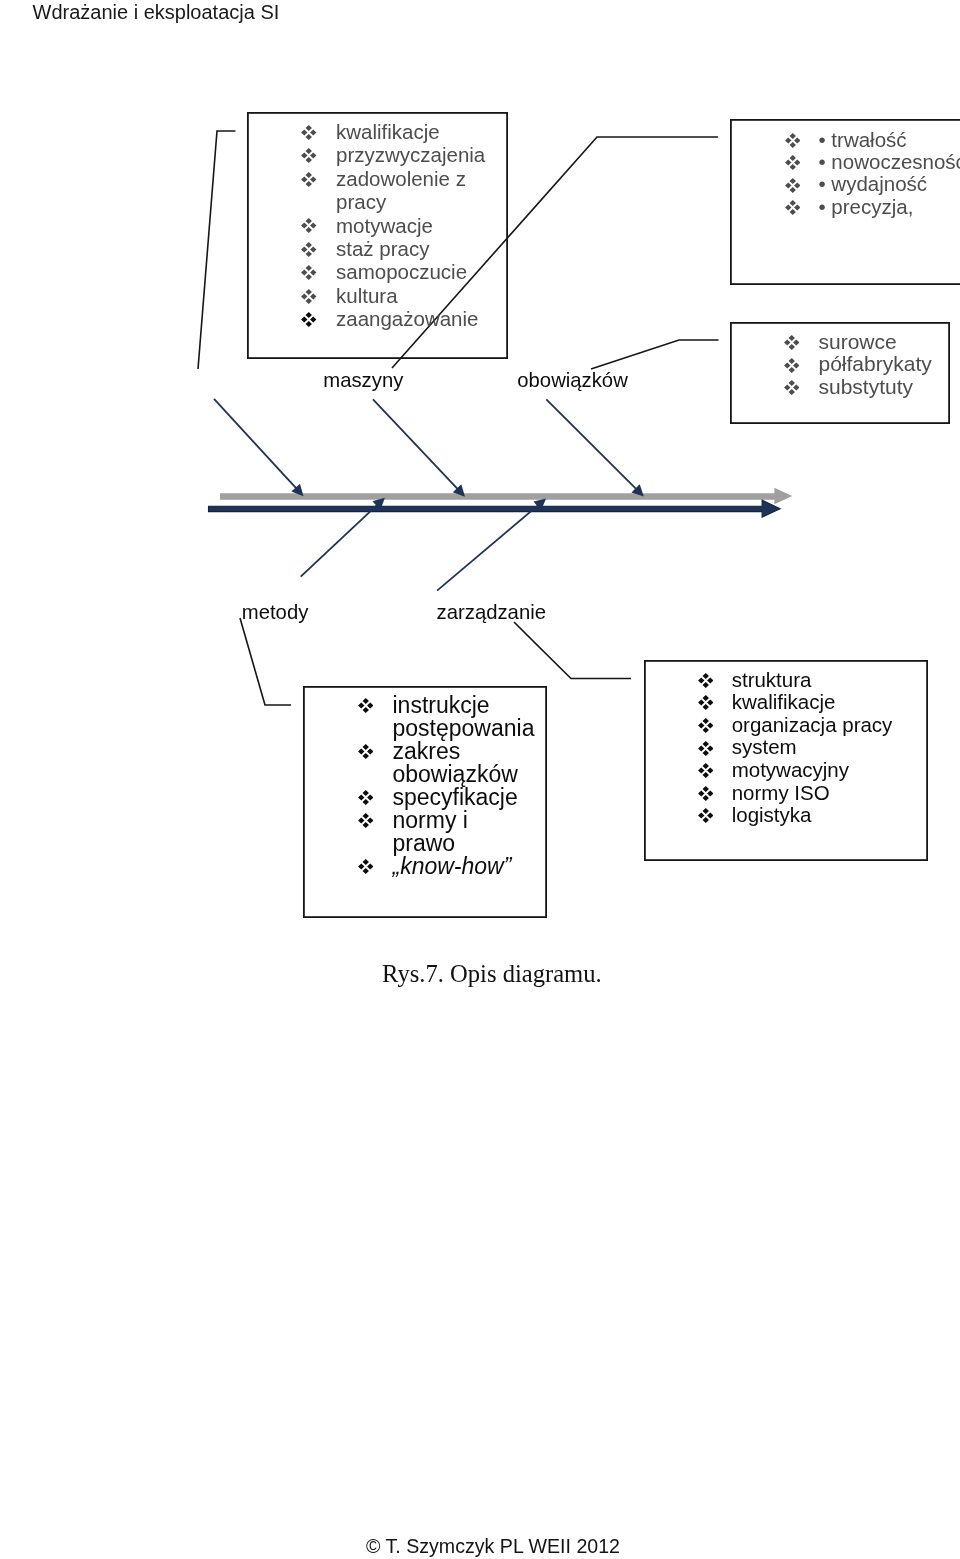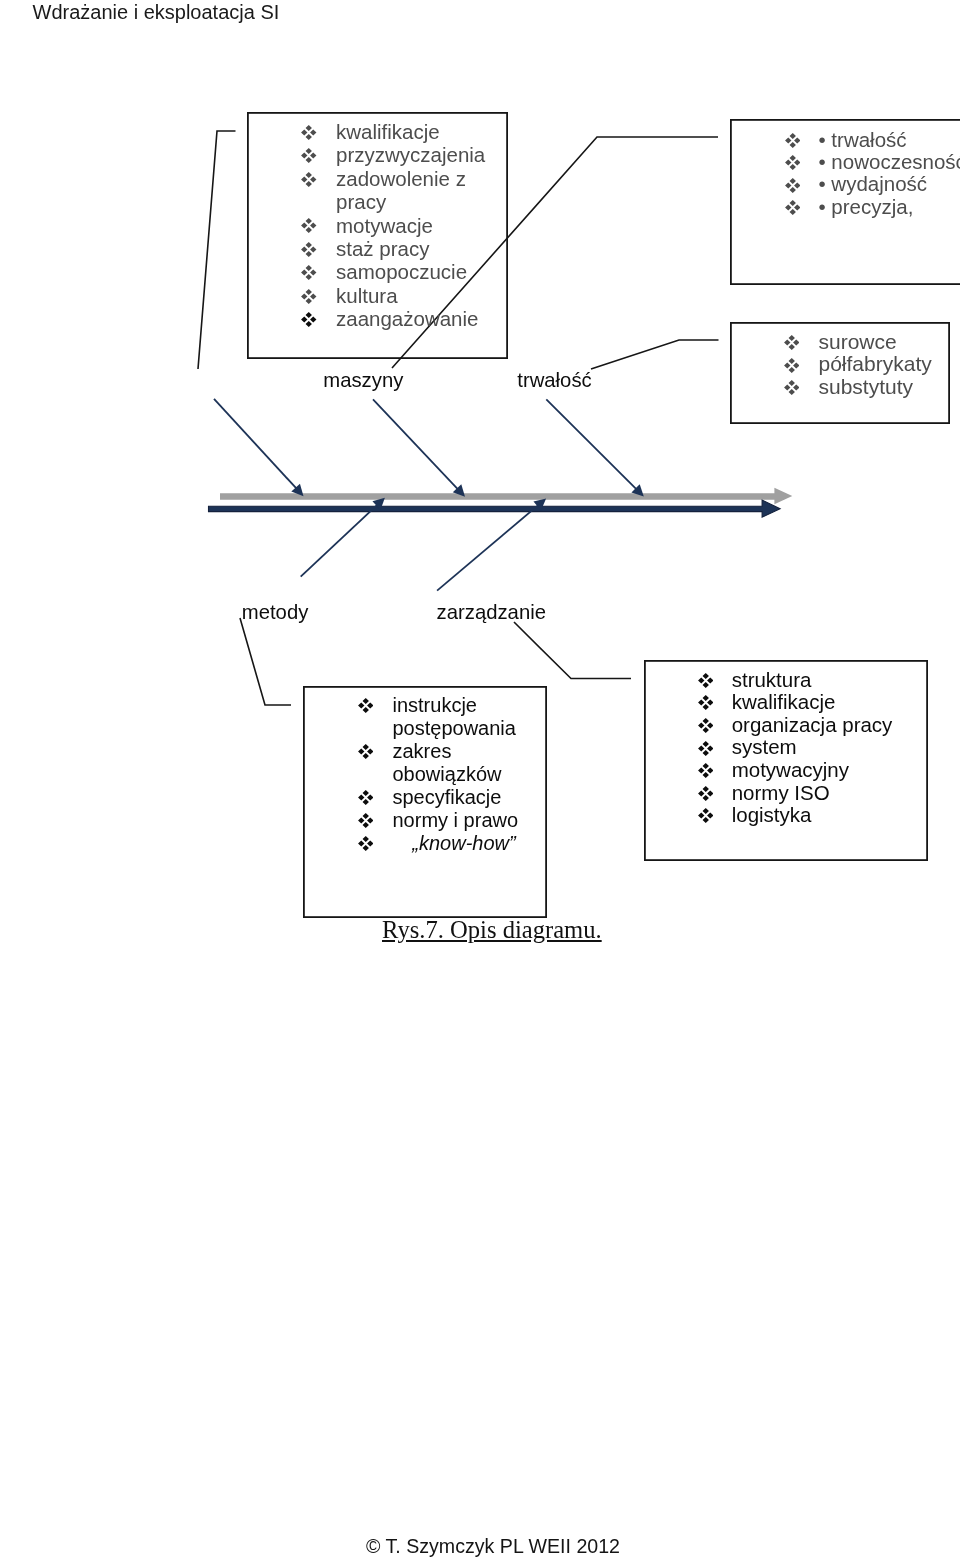--- a/index.html
+++ b/index.html
@@ -139,42 +139,42 @@
           <svg width="15.5" height="15" viewBox="0 0 150 143">
             <path d="M75 -0.5 L106.0 28.0 L75 56.5 L44.0 28.0 Z M31.5 43.0 L62.5 71.5 L31.5 100.0 L0.5 71.5 Z M118.5 43.0 L149.5 71.5 L118.5 100.0 L87.5 71.5 Z M75 86.5 L106.0 115.0 L75 143.5 L44.0 115.0 Z" fill="#4d4d4d"></path>
           </svg>
         </span><span>półfabrykaty</span></li>
     <li style=""><span class="bu" style="left:-35.0px;top:4.3px;font-style:normal;">
           <svg width="15.5" height="15" viewBox="0 0 150 143">
             <path d="M75 -0.5 L106.0 28.0 L75 56.5 L44.0 28.0 Z M31.5 43.0 L62.5 71.5 L31.5 100.0 L0.5 71.5 Z M118.5 43.0 L149.5 71.5 L118.5 100.0 L87.5 71.5 Z M75 86.5 L106.0 115.0 L75 143.5 L44.0 115.0 Z" fill="#4d4d4d"></path>
           </svg>
         </span><span>substytuty</span></li>
   </ul>
-  <ul class="blist" style="left:359.5px;top:694.0px;font-size:20px;line-height:23.0px;color:#0d0d0d;width:143px;">
+  <ul class="blist" style="left:359.5px;top:694.0px;font-size:23px;line-height:23.0px;color:#0d0d0d;width:143px;">
     <li style=""><span class="bu" style="left:-35.0px;top:4.3px;font-style:normal;">
           <svg width="15.5" height="15" viewBox="0 0 150 143">
             <path d="M75 -0.5 L106.0 28.0 L75 56.5 L44.0 28.0 Z M31.5 43.0 L62.5 71.5 L31.5 100.0 L0.5 71.5 Z M118.5 43.0 L149.5 71.5 L118.5 100.0 L87.5 71.5 Z M75 86.5 L106.0 115.0 L75 143.5 L44.0 115.0 Z" fill="#0d0d0d"></path>
           </svg>
         </span><span>instrukcje postępowania</span></li>
     <li style=""><span class="bu" style="left:-35.0px;top:4.3px;font-style:normal;">
           <svg width="15.5" height="15" viewBox="0 0 150 143">
             <path d="M75 -0.5 L106.0 28.0 L75 56.5 L44.0 28.0 Z M31.5 43.0 L62.5 71.5 L31.5 100.0 L0.5 71.5 Z M118.5 43.0 L149.5 71.5 L118.5 100.0 L87.5 71.5 Z M75 86.5 L106.0 115.0 L75 143.5 L44.0 115.0 Z" fill="#0d0d0d"></path>
           </svg>
         </span><span>zakres obowiązków</span></li>
     <li style=""><span class="bu" style="left:-35.0px;top:4.3px;font-style:normal;">
           <svg width="15.5" height="15" viewBox="0 0 150 143">
             <path d="M75 -0.5 L106.0 28.0 L75 56.5 L44.0 28.0 Z M31.5 43.0 L62.5 71.5 L31.5 100.0 L0.5 71.5 Z M118.5 43.0 L149.5 71.5 L118.5 100.0 L87.5 71.5 Z M75 86.5 L106.0 115.0 L75 143.5 L44.0 115.0 Z" fill="#0d0d0d"></path>
           </svg>
         </span><span>specyfikacje</span></li>
     <li style=""><span class="bu" style="left:-35.0px;top:4.3px;font-style:normal;">
           <svg width="15.5" height="15" viewBox="0 0 150 143">
             <path d="M75 -0.5 L106.0 28.0 L75 56.5 L44.0 28.0 Z M31.5 43.0 L62.5 71.5 L31.5 100.0 L0.5 71.5 Z M118.5 43.0 L149.5 71.5 L118.5 100.0 L87.5 71.5 Z M75 86.5 L106.0 115.0 L75 143.5 L44.0 115.0 Z" fill="#0d0d0d"></path>
           </svg>
         </span><span>normy i prawo</span></li>
-    <li style=" font-style:italic;text-align:center;"><span class="bu" style="left:-35.0px;top:4.3px;font-style:normal;">
+    <li style=" font-style:italic;"><span class="bu" style="left:-35.0px;top:4.3px;font-style:normal;">
           <svg width="15.5" height="15" viewBox="0 0 150 143">
             <path d="M75 -0.5 L106.0 28.0 L75 56.5 L44.0 28.0 Z M31.5 43.0 L62.5 71.5 L31.5 100.0 L0.5 71.5 Z M118.5 43.0 L149.5 71.5 L118.5 100.0 L87.5 71.5 Z M75 86.5 L106.0 115.0 L75 143.5 L44.0 115.0 Z" fill="#0d0d0d"></path>
           </svg>
         </span><span>„know-how”</span></li>
   </ul>
   <ul class="blist" style="left:698.7px;top:668.6px;font-size:20.5px;line-height:22.6px;color:#0d0d0d;width:190px;">
     <li style=""><span class="bu" style="left:-34.2px;top:4.3px;font-style:normal;">
           <svg width="15.5" height="15" viewBox="0 0 150 143">
             <path d="M75 -0.5 L106.0 28.0 L75 56.5 L44.0 28.0 Z M31.5 43.0 L62.5 71.5 L31.5 100.0 L0.5 71.5 Z M118.5 43.0 L149.5 71.5 L118.5 100.0 L87.5 71.5 Z M75 86.5 L106.0 115.0 L75 143.5 L44.0 115.0 Z" fill="#0d0d0d"></path>
           </svg>
@@ -207,23 +207,23 @@
     <li style=""><span class="bu" style="left:-34.2px;top:4.3px;font-style:normal;">
           <svg width="15.5" height="15" viewBox="0 0 150 143">
             <path d="M75 -0.5 L106.0 28.0 L75 56.5 L44.0 28.0 Z M31.5 43.0 L62.5 71.5 L31.5 100.0 L0.5 71.5 Z M118.5 43.0 L149.5 71.5 L118.5 100.0 L87.5 71.5 Z M75 86.5 L106.0 115.0 L75 143.5 L44.0 115.0 Z" fill="#0d0d0d"></path>
           </svg>
         </span><span>logistyka</span></li>
   </ul>
   <div class="lbl" style="left:290.3px;top:365.8px;">
     <div>maszyny</div>
   </div>
   <div class="lbl" style="left:484.3px;top:365.8px;">
-    <div>trwałość</div>
+    <div>obowiązków</div>
   </div>
   <div class="lbl" style="left:208.8px;top:597.5px;">
     <div>metody</div>
   </div>
   <div class="lbl" style="left:403.6px;top:597.5px;text-align:right;">
     <div>zarządzanie</div>
   </div>
-  <div class="cap" style="left:349px;top:916px;text-decoration:underline;">Rys.7. Opis diagramu.</div>
+  <div class="cap" style="left:349px;top:960px;">Rys.7. Opis diagramu.</div>
   <div id="ftr">© T. Szymczyk PL WEII 2012</div>
 </div>
 
 </body></html>

